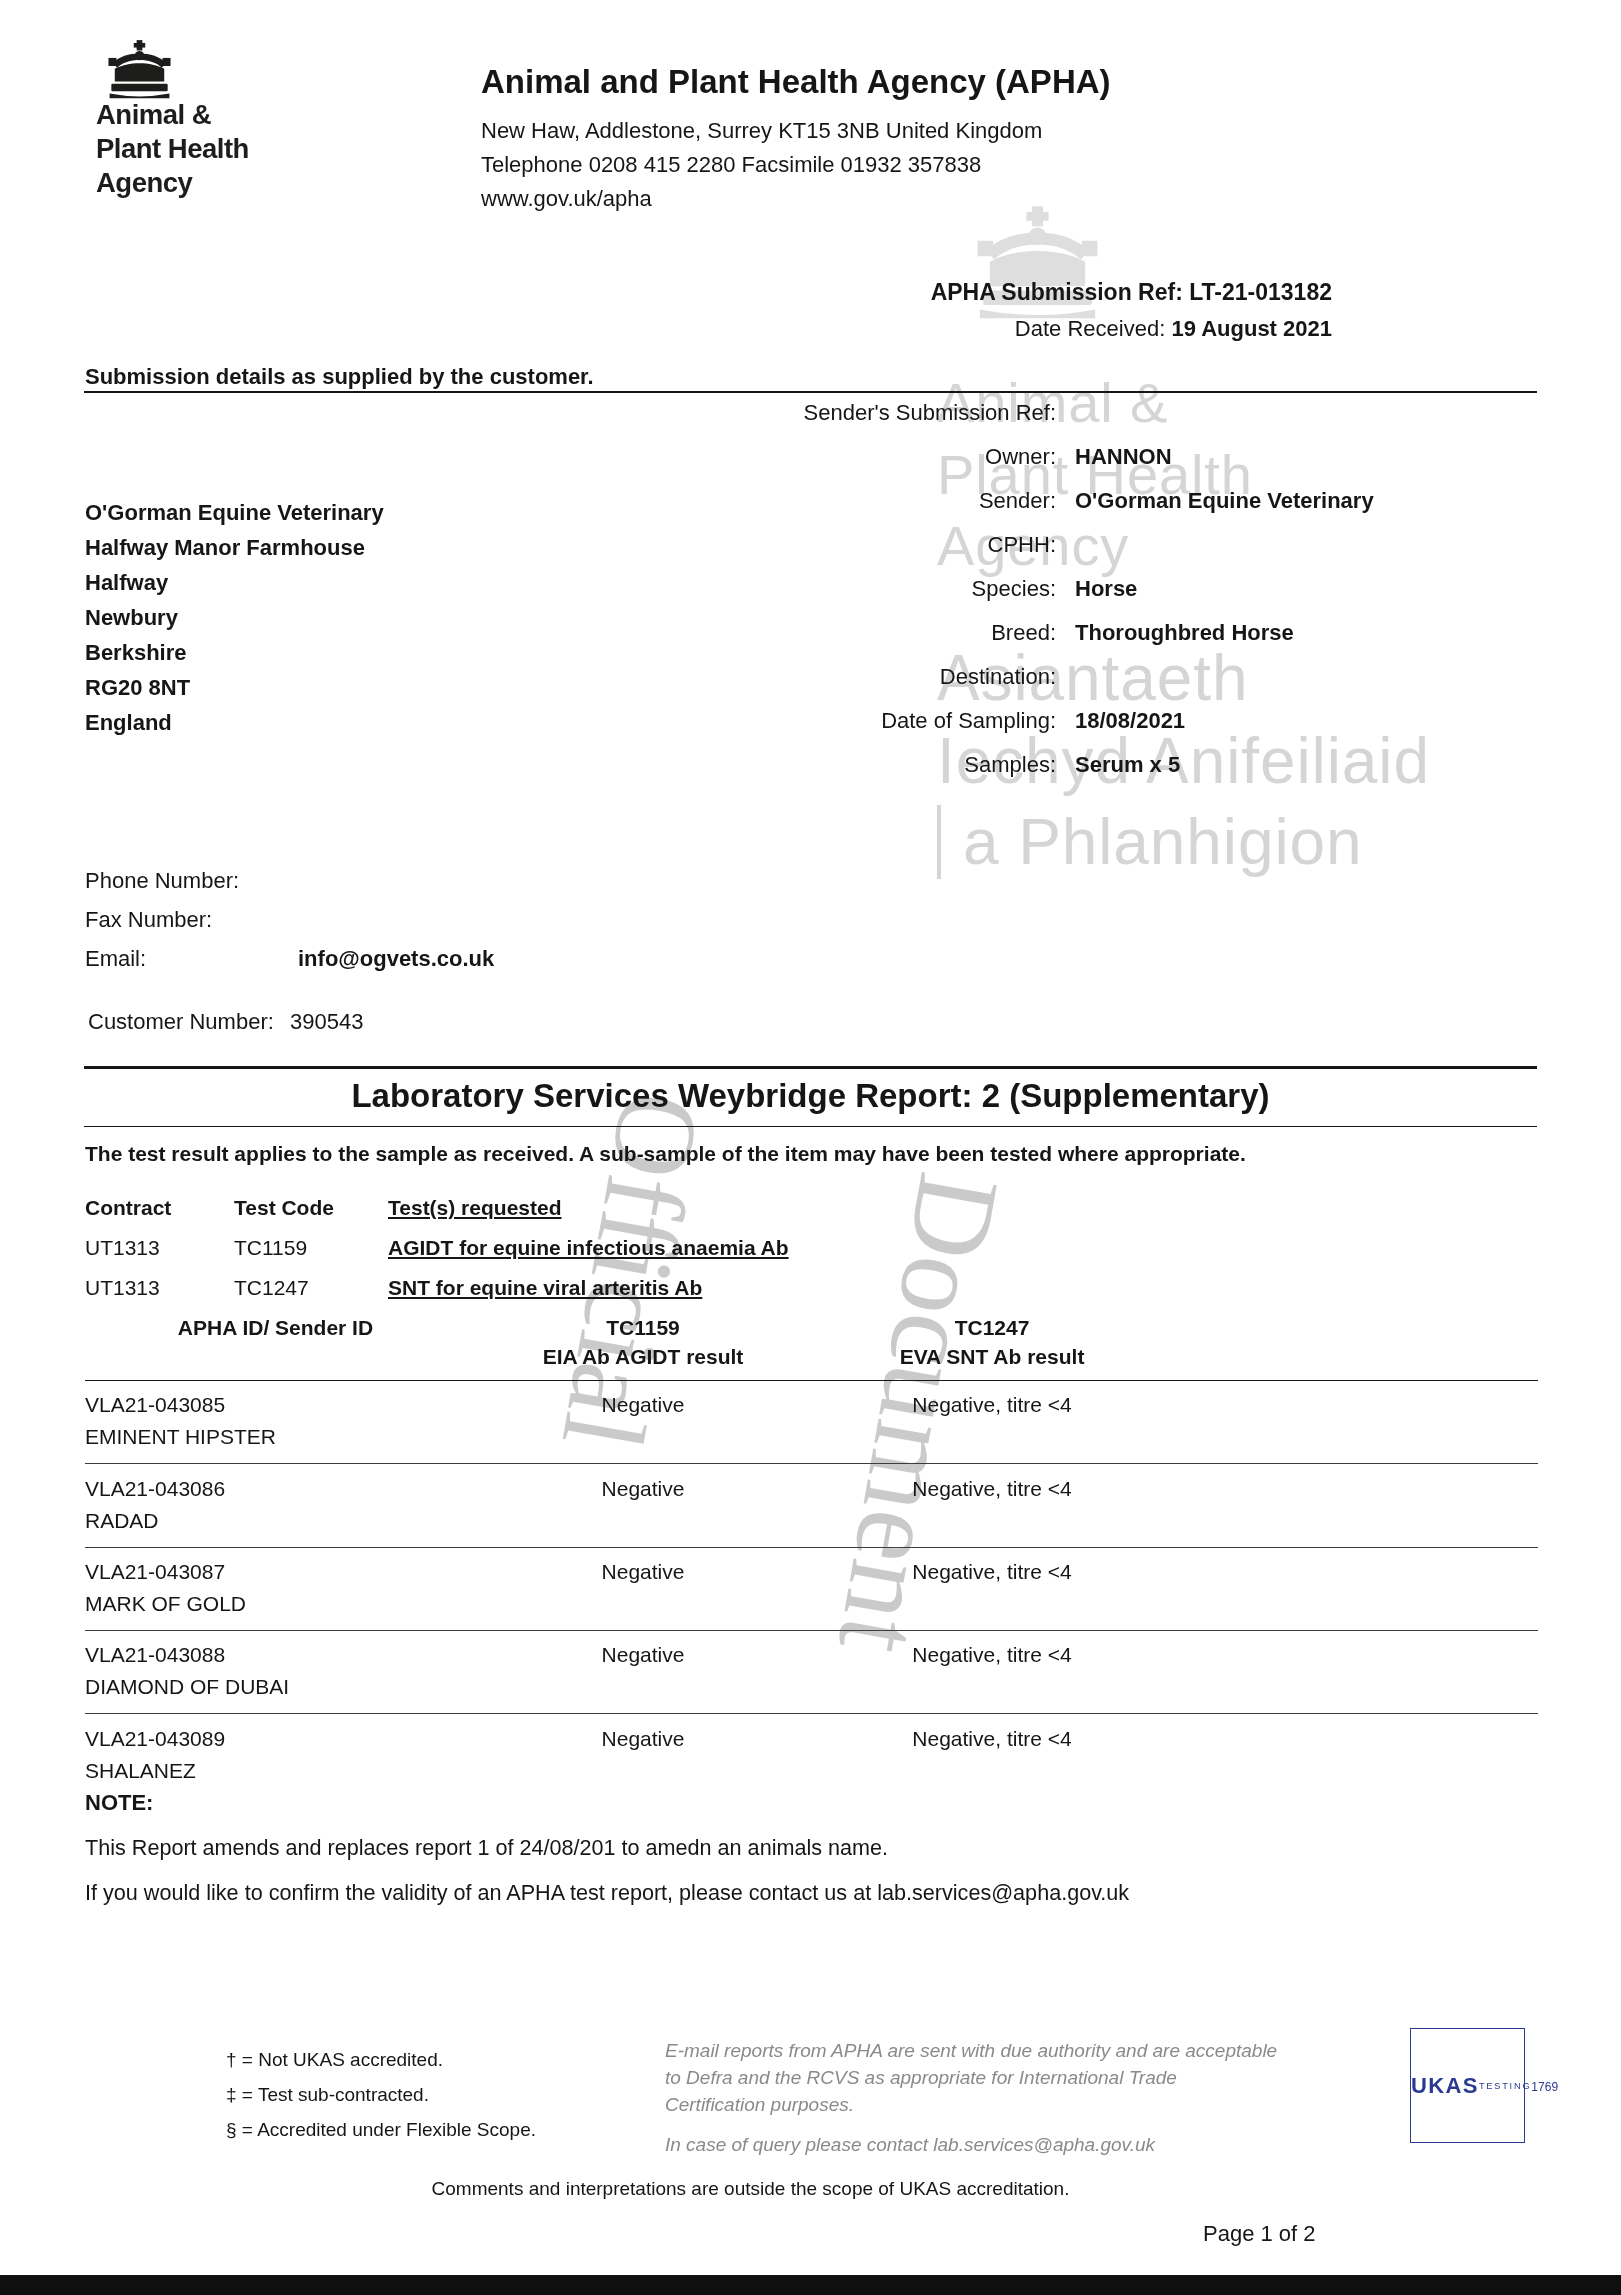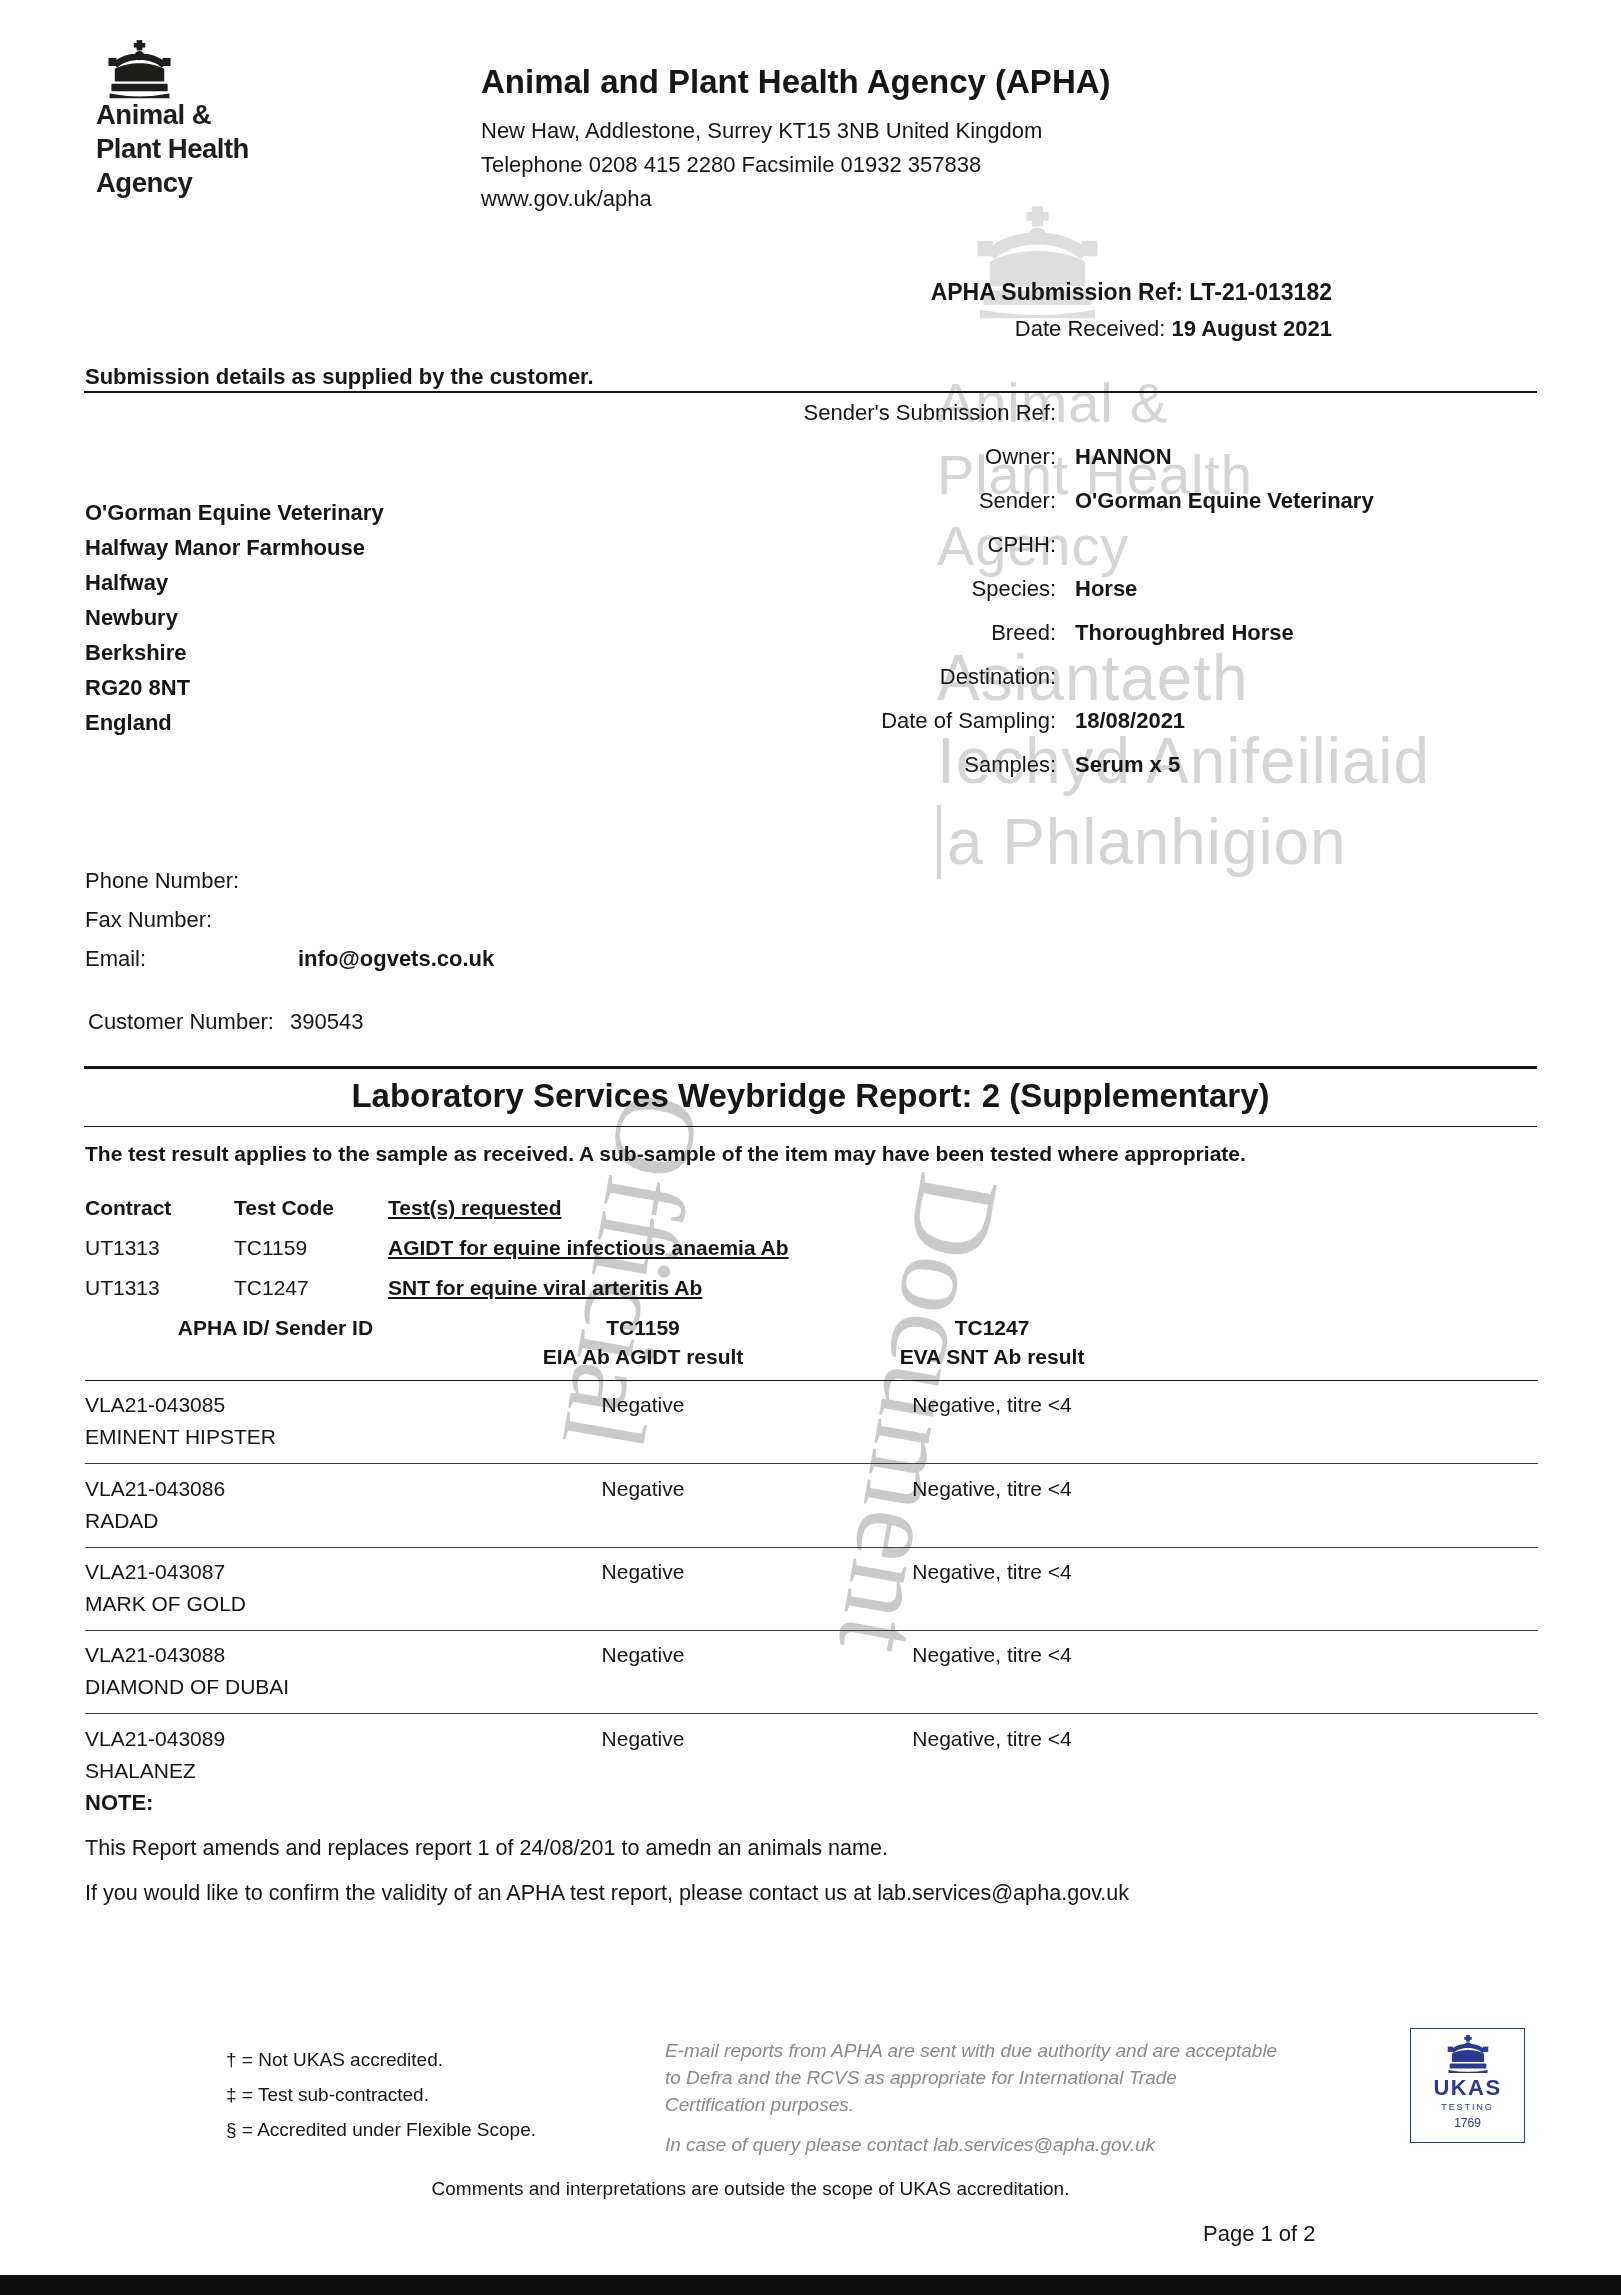--- a/index.html
+++ b/index.html
@@ -14,21 +14,21 @@
   .page { position:absolute; inset:0; }
 
   
   .wm-layer { position:absolute; inset:0; z-index:0; pointer-events:none; }
   .wm-crest { position:absolute; left:971px; top:206px; width:133px; color:#dedede; }
   .wm-crest svg { width:133px; height:116px; fill:currentColor; }
   .wm-line {
     position:absolute; left:937px; color:#d5d5d5;
     white-space:nowrap; font-weight:400; letter-spacing:0.9px;
   }
-  .wm-barred { border-left:4.6px solid #d5d5d5; padding-left:6px;text-align:right; }
+  .wm-barred { border-left:4.6px solid #d5d5d5; padding-left:22px;text-align:right; }
   .wm-diag {
     position:absolute;
     font-family:"Liberation Serif", serif;
     font-size:116px;
     color:rgba(95,95,95,0.33);
     transform-origin:0 0;
     transform:rotate(100deg);
     white-space:nowrap;
   }
 
@@ -108,21 +108,21 @@
   .accred { position:absolute; left:226px; top:2042px; font-size:19px; line-height:35px; }
   .email-notice {
     position:absolute; left:665px; top:2037px; width:615px;
     font-size:19px; font-style:italic; color:#8a8a8a; line-height:27px;
   }
   .email-notice .p2 { margin-top:13px; }
 
   .ukas {
     position:absolute; left:1410px; top:2028px; width:115px; height:115px;
     border:1.8px solid #2b3a90; color:#2b3a90;
-    display:flex; flex-direction:column; align-items:center;
+    display:flex; flex-direction:row; align-items:center;
   }
   .ukas svg { width:46px; height:39px; fill:currentColor; margin-top:5.5px; }
   .ukas-name { font-size:22px; font-weight:700; letter-spacing:1.4px; margin-top:1.8px; }
   .ukas-type { font-size:9.2px; letter-spacing:1.8px; margin-top:0.9px; }
   .ukas-num  { font-size:12px; margin-top:3.7px; }
 
   .comments-note { position:absolute; left:85px; top:2178px; width:1331px; text-align:center; font-size:19px; }
   .page-number { position:absolute; left:1203px; top:2221px; font-size:22px; }
 
   .bottom-bar { position:absolute; left:0; top:2275px; width:1622px; height:20px; background:#0f0f0f; }

